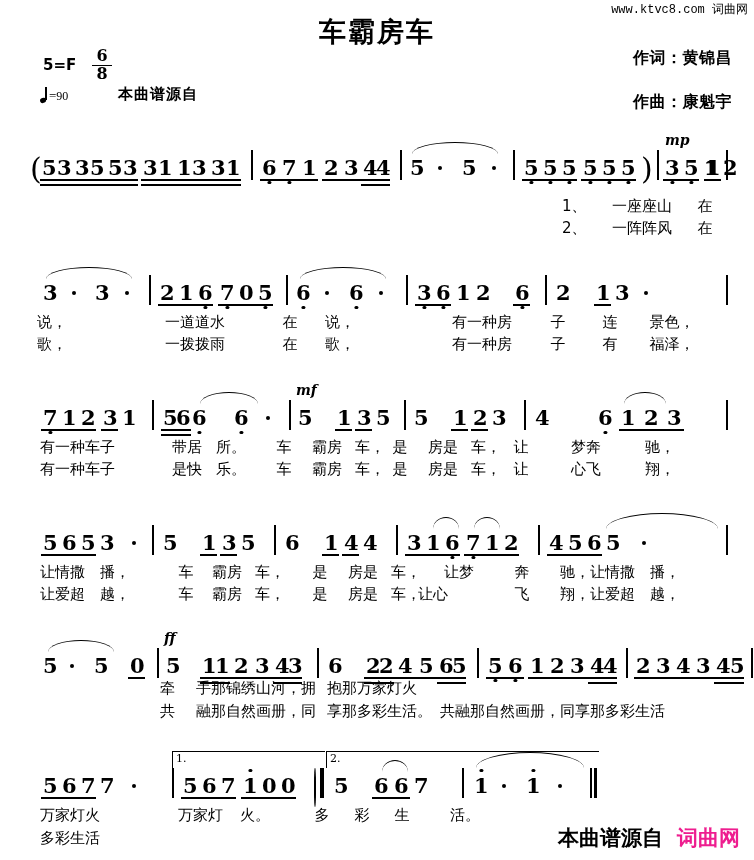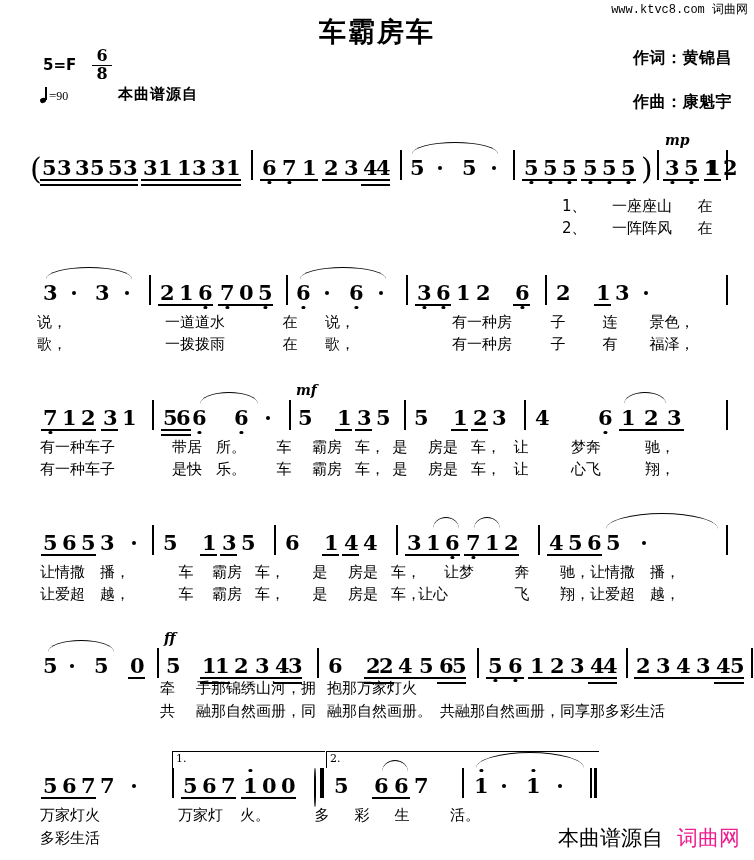--- a/index.html
+++ b/index.html
@@ -269,21 +269,21 @@
   }
   .ly.left { transform: none; }
 
   
   .footer {
     position: absolute;
     right: 14px;
     bottom: 8px;
     font-family: "DejaVu Sans", sans-serif;
     font-size: 21px;
-    font-weight: normal;
+    font-weight: bold;
     white-space: nowrap;
   }
   .footer .src { color: #000; }
   .footer .site { color: #ee1d8f; margin-left: 14px; }
 </style>
 </head>
 <body>
 
 <div class="watermark-top">www.ktvc8.com 词曲网</div>
 
@@ -700,21 +700,21 @@
 </div>
 
 <div class="lyricline" style="top:678px;">
   <span class="ly left" style="left:160px;">牵</span>
   <span class="ly left" style="left:196px;">手那锦绣山河，拥</span>
   <span class="ly left" style="left:327px;">抱那万家灯火</span>
 </div>
 <div class="lyricline" style="top:701px;">
   <span class="ly left" style="left:160px;">共</span>
   <span class="ly left" style="left:196px;">融那自然画册，同</span>
-  <span class="ly left" style="left:327px;">融那自然画册。</span>
+  <span class="ly left" style="left:327px;">享那多彩生活。</span>
   <span class="ly left" style="left:440px;">共融那自然画册，同享那多彩生活</span>
 </div>
 
 <div class="system" style="top:748px;">
   <div class="staff">
 
     <span class="ending" style="left:148px;width:152px;">
       <span class="lab">1.</span>
     </span>
     <span class="ending" style="left:302px;width:272px;">

